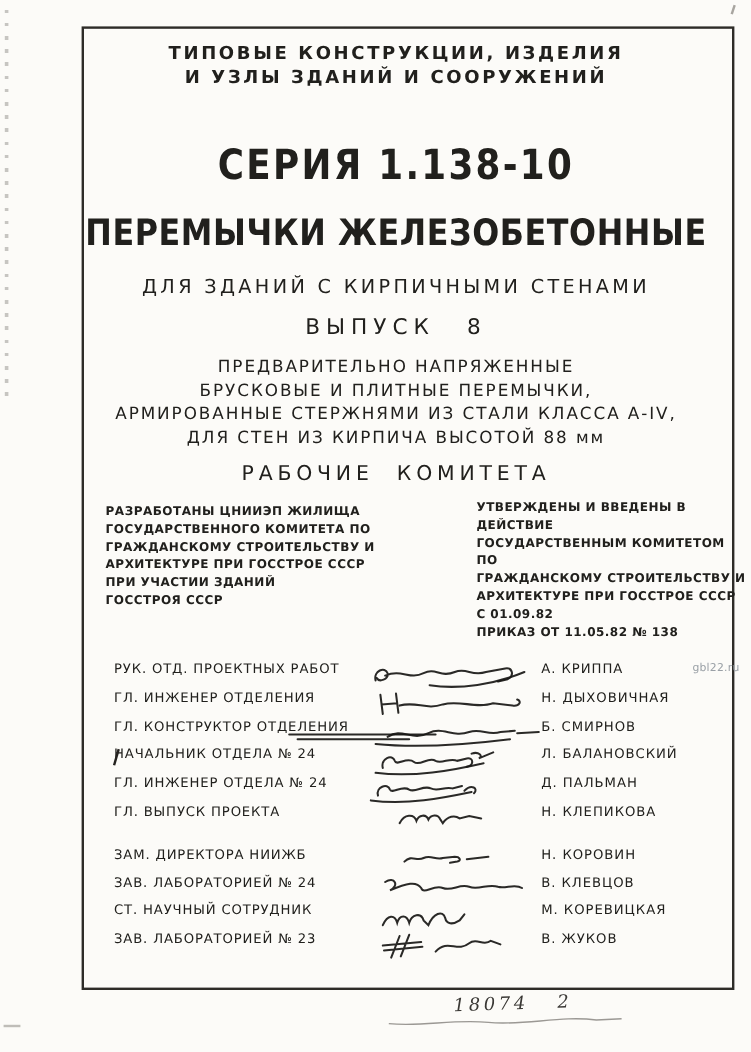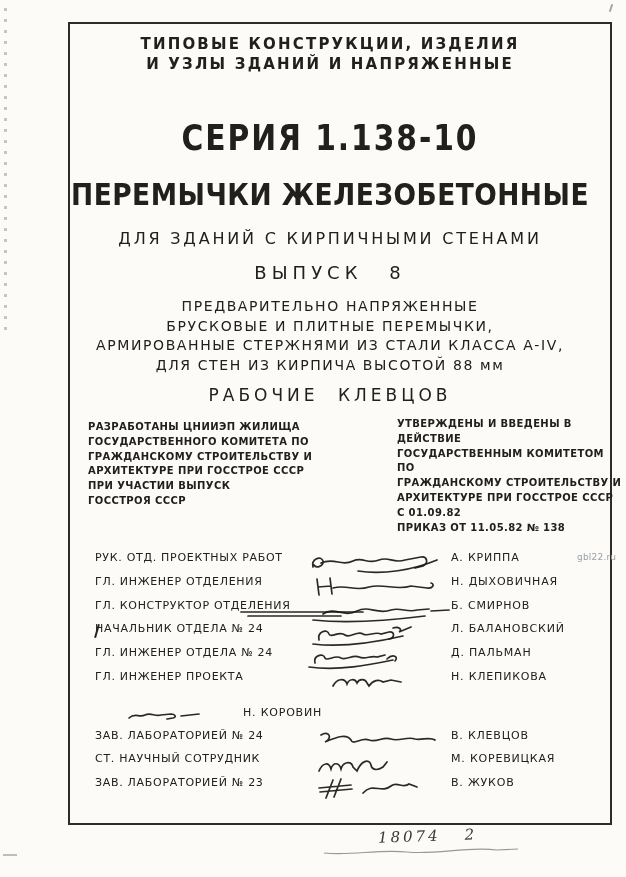--- a/index.html
+++ b/index.html
@@ -58,43 +58,43 @@
 
 <div class="page">
 
   <div class="abs scan-noise-left"></div>
   <div class="abs scan-noise-bl"></div>
   <div class="abs scan-tick-tr"></div>
   <div class="abs frame"></div>
 
   <div class="abs center hdr">
     <div>ТИПОВЫЕ  КОНСТРУКЦИИ,  ИЗДЕЛИЯ</div>
-    <div>И  УЗЛЫ  ЗДАНИЙ  И НАПРЯЖЕННЫЕ</div>
+    <div>И  УЗЛЫ  ЗДАНИЙ  И СООРУЖЕНИЙ</div>
   </div>
 
   <div class="abs center series">СЕРИЯ 1.138-10</div>
   <div class="abs center main-title">ПЕРЕМЫЧКИ ЖЕЛЕЗОБЕТОННЫЕ</div>
   <div class="abs center subtitle">ДЛЯ ЗДАНИЙ С КИРПИЧНЫМИ СТЕНАМИ</div>
   <div class="abs center issue">ВЫПУСК 8</div>
 
   <div class="abs center desc">
     <div>ПРЕДВАРИТЕЛЬНО НАПРЯЖЕННЫЕ</div>
     <div>БРУСКОВЫЕ И ПЛИТНЫЕ ПЕРЕМЫЧКИ,</div>
     <div>АРМИРОВАННЫЕ СТЕРЖНЯМИ ИЗ СТАЛИ КЛАССА А-IV,</div>
     <div>ДЛЯ СТЕН ИЗ КИРПИЧА ВЫСОТОЙ 88 мм</div>
   </div>
 
-  <div class="abs center doc-type">РАБОЧИЕ КЛЕВЦОВ</div>
+  <div class="abs center doc-type">РАБОЧИЕ КОМИТЕТА</div>
 
   <div class="abs col dev-col">
     <div>РАЗРАБОТАНЫ ЦНИИЭП ЖИЛИЩА</div>
     <div>ГОСУДАРСТВЕННОГО КОМИТЕТА ПО</div>
     <div>ГРАЖДАНСКОМУ СТРОИТЕЛЬСТВУ И</div>
     <div>АРХИТЕКТУРЕ ПРИ ГОССТРОЕ СССР</div>
-    <div>ПРИ УЧАСТИИ ВЫПУСК</div>
+    <div>ПРИ УЧАСТИИ ЗДАНИЙ</div>
     <div>ГОССТРОЯ СССР</div>
   </div>
 
   <div class="abs col app-col">
     <div>УТВЕРЖДЕНЫ И ВВЕДЕНЫ В ДЕЙСТВИЕ</div>
     <div>ГОСУДАРСТВЕННЫМ КОМИТЕТОМ ПО</div>
     <div>ГРАЖДАНСКОМУ СТРОИТЕЛЬСТВУ И</div>
     <div>АРХИТЕКТУРЕ ПРИ ГОССТРОЕ СССР</div>
     <div>С 01.09.82</div>
     <div>ПРИКАЗ  ОТ  11.05.82   № 138</div>
@@ -137,32 +137,33 @@
     </div>
     <div class="sig-row">
       <span class="sig-label">ГЛ. ИНЖЕНЕР ОТДЕЛА № 24</span>
       <svg class="sig-scribble" viewBox="0 0 140 24">
         <path d="M12,17 C10,10 20,6 22,12 C24,16 32,8 38,12 C43,15 50,8 56,11 C62,14 68,9 74,11 L82,9 M84,13 C90,7 96,11 92,15"></path>
         <path d="M6,21 C36,25 66,19 90,14"></path>
       </svg>
       <span class="sig-name">Д. ПАЛЬМАН</span>
     </div>
     <div class="sig-row">
-      <span class="sig-label">ГЛ. ИНЖЕНЕР ПРОЕКТА</span>
+      <span class="sig-label">ГЛ. ВЫПУСК ПРОЕКТА</span>
       <svg class="sig-scribble" viewBox="0 0 140 24">
         <path d="M30,16 C34,8 42,8 44,14 C46,9 52,8 54,13 C56,9 62,8 64,13 L66,16 C70,10 76,9 80,12 L88,10 L98,12"></path>
       </svg>
       <span class="sig-name">Н. КЛЕПИКОВА</span>
     </div>
   </div>
 
   <div class="abs pen-slash"></div>
 
   <div class="abs sig-block sig-block-niizhb">
     <div class="sig-row">
+      <span class="sig-label">ЗАМ. ДИРЕКТОРА НИИЖБ</span>
       <svg class="sig-scribble" viewBox="0 0 140 24">
         <path d="M34,12 C40,6 44,12 50,9 C56,6 60,11 66,9 L76,8 C80,8 82,11 78,12 L72,13 M86,10 L104,8"></path>
       </svg>
       <span class="sig-name">Н. КОРОВИН</span>
     </div>
     <div class="sig-row">
       <span class="sig-label">ЗАВ. ЛАБОРАТОРИЕЙ № 24</span>
       <svg class="sig-scribble" viewBox="0 0 140 24">
         <path d="M18,6 C26,1 30,9 22,13 C36,7 44,5 48,11 C50,17 58,8 66,11 C74,14 80,7 88,10 C96,13 104,7 112,10 C118,12 126,7 132,11"></path>
       </svg>

